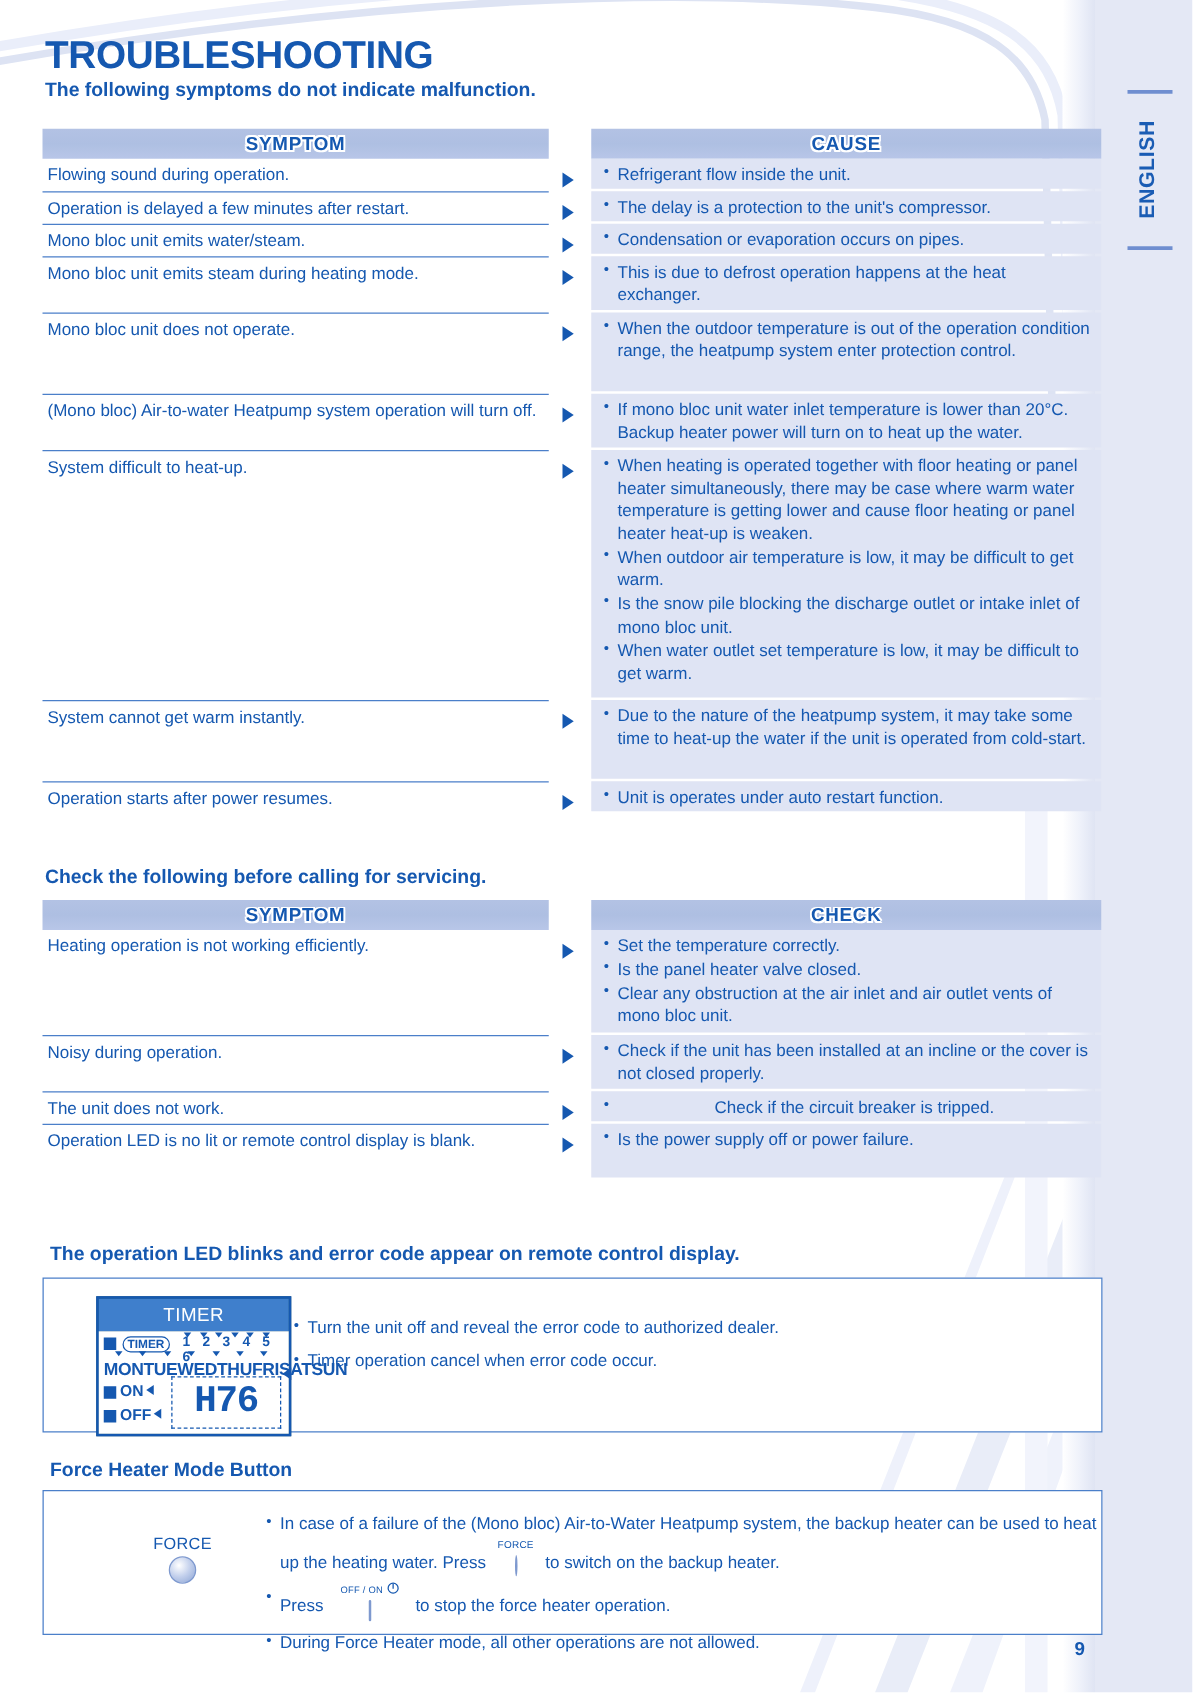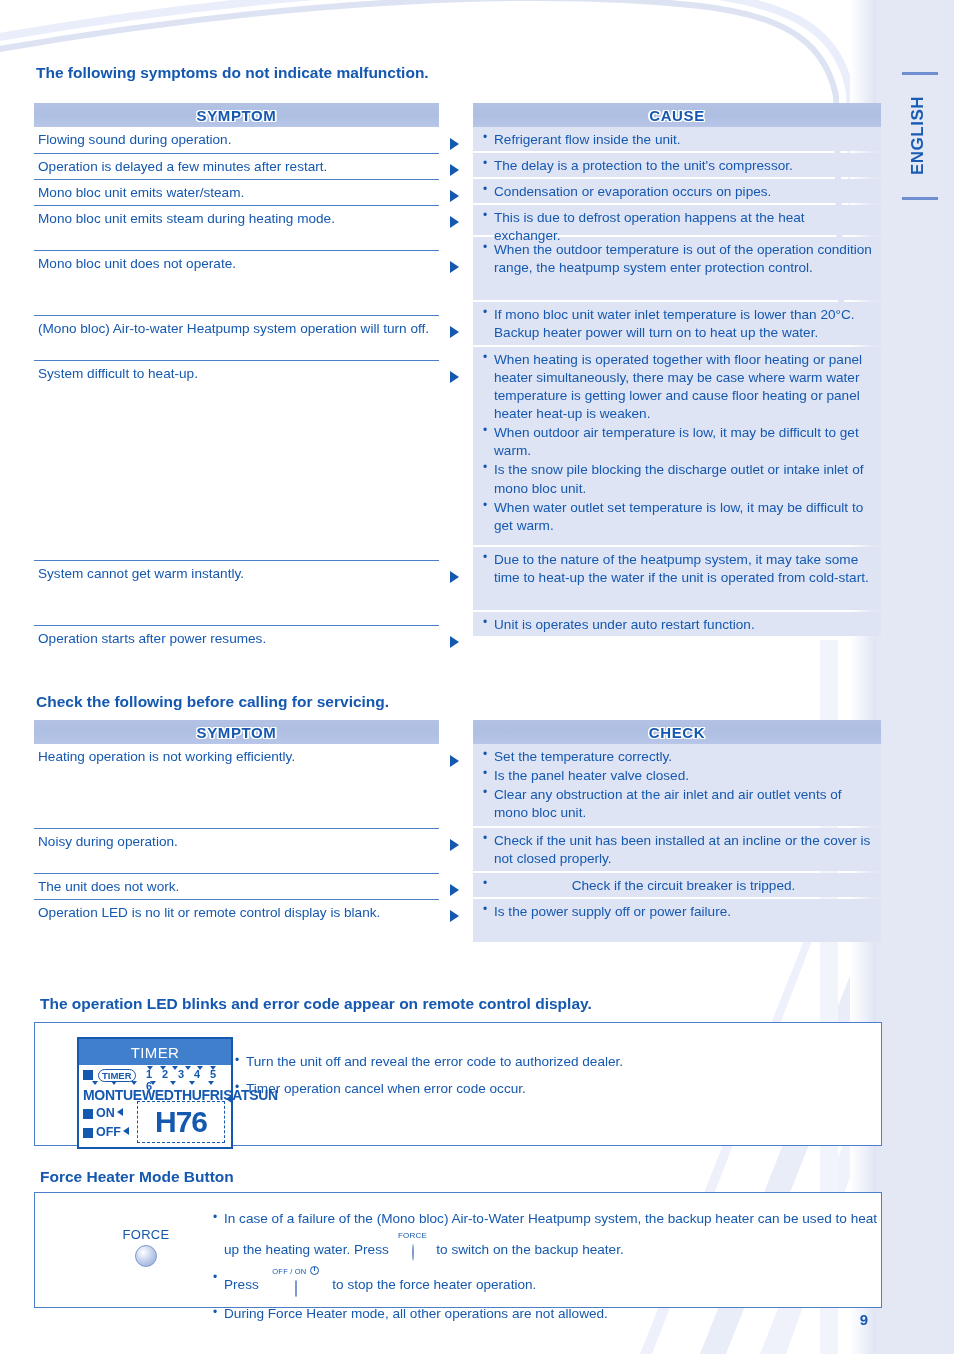--- a/index.html
+++ b/index.html
@@ -167,21 +167,21 @@
     border-right:6px solid #1558b0;
     border-top:4px solid transparent; border-bottom:4px solid transparent;
     vertical-align:1px;
   }
   .lcd-code {
     position:absolute; left:58px; top:36px; width:88px; height:42px;
     border:1.6px dashed #1558b0;
     display:flex; align-items:center; justify-content:center;
   }
   .lcd-code span {
-    font-family:Liberation Sans, sans-serif;
+    font-family:Liberation Mono, monospace;
     font-size:30px; font-weight:bold; color:#1558b0; letter-spacing:-1px;
     line-height:1;
   }
 
   .err-notes {
     position:absolute; left:198px; top:30px; width:470px;
     font-size:13.6px; color:#1558b0; line-height:1.35;
   }
   .err-notes ul { margin:0; padding:0; list-style:none; }
   .err-notes li { position:relative; padding-left:13px; margin-bottom:9px; }
@@ -259,20 +259,21 @@
 <div class="right-panel"></div>
 
 <div class="eng-tab">
   <div class="rule top"></div>
   <div class="rule bot"></div>
   <div class="txt">ENGLISH</div>
 </div>
 
 <div class="page">
 
+  <h1 class="title">TROUBLESHOOTING</h1>
 
   <div class="sec-head" style="left:36px; top:64px;">The following symptoms do not indicate malfunction.</div>
 
   <div class="tbl" id="table1" style="left:34px; top:103px; width:848px;">
     <div class="hdr-row">
       <div class="hdr hdr-left">SYMPTOM</div>
       <div class="hdr-gap"></div>
       <div class="hdr hdr-right">CAUSE</div>
     </div>
     <div class="body-row">
@@ -325,21 +326,21 @@
           <div class="cause-cell" style="height: 24px;">
             <ul>
               <li>The delay is a protection to the unit's compressor.</li>
             </ul>
           </div>
           <div class="cause-cell" style="height: 24px;">
             <ul>
               <li>Condensation or evaporation occurs on pipes.</li>
             </ul>
           </div>
-          <div class="cause-cell" style="height: 30px;">
+          <div class="cause-cell" style="height: 43px;">
             <ul>
               <li>This is due to defrost operation happens at the heat exchanger.</li>
             </ul>
           </div>
           <div class="cause-cell" style="height: 63px;">
             <ul>
               <li>When the outdoor temperature is out of the operation condition range, the heatpump system enter protection control.</li>
             </ul>
           </div>
           <div class="cause-cell" style="height: 43px;">

